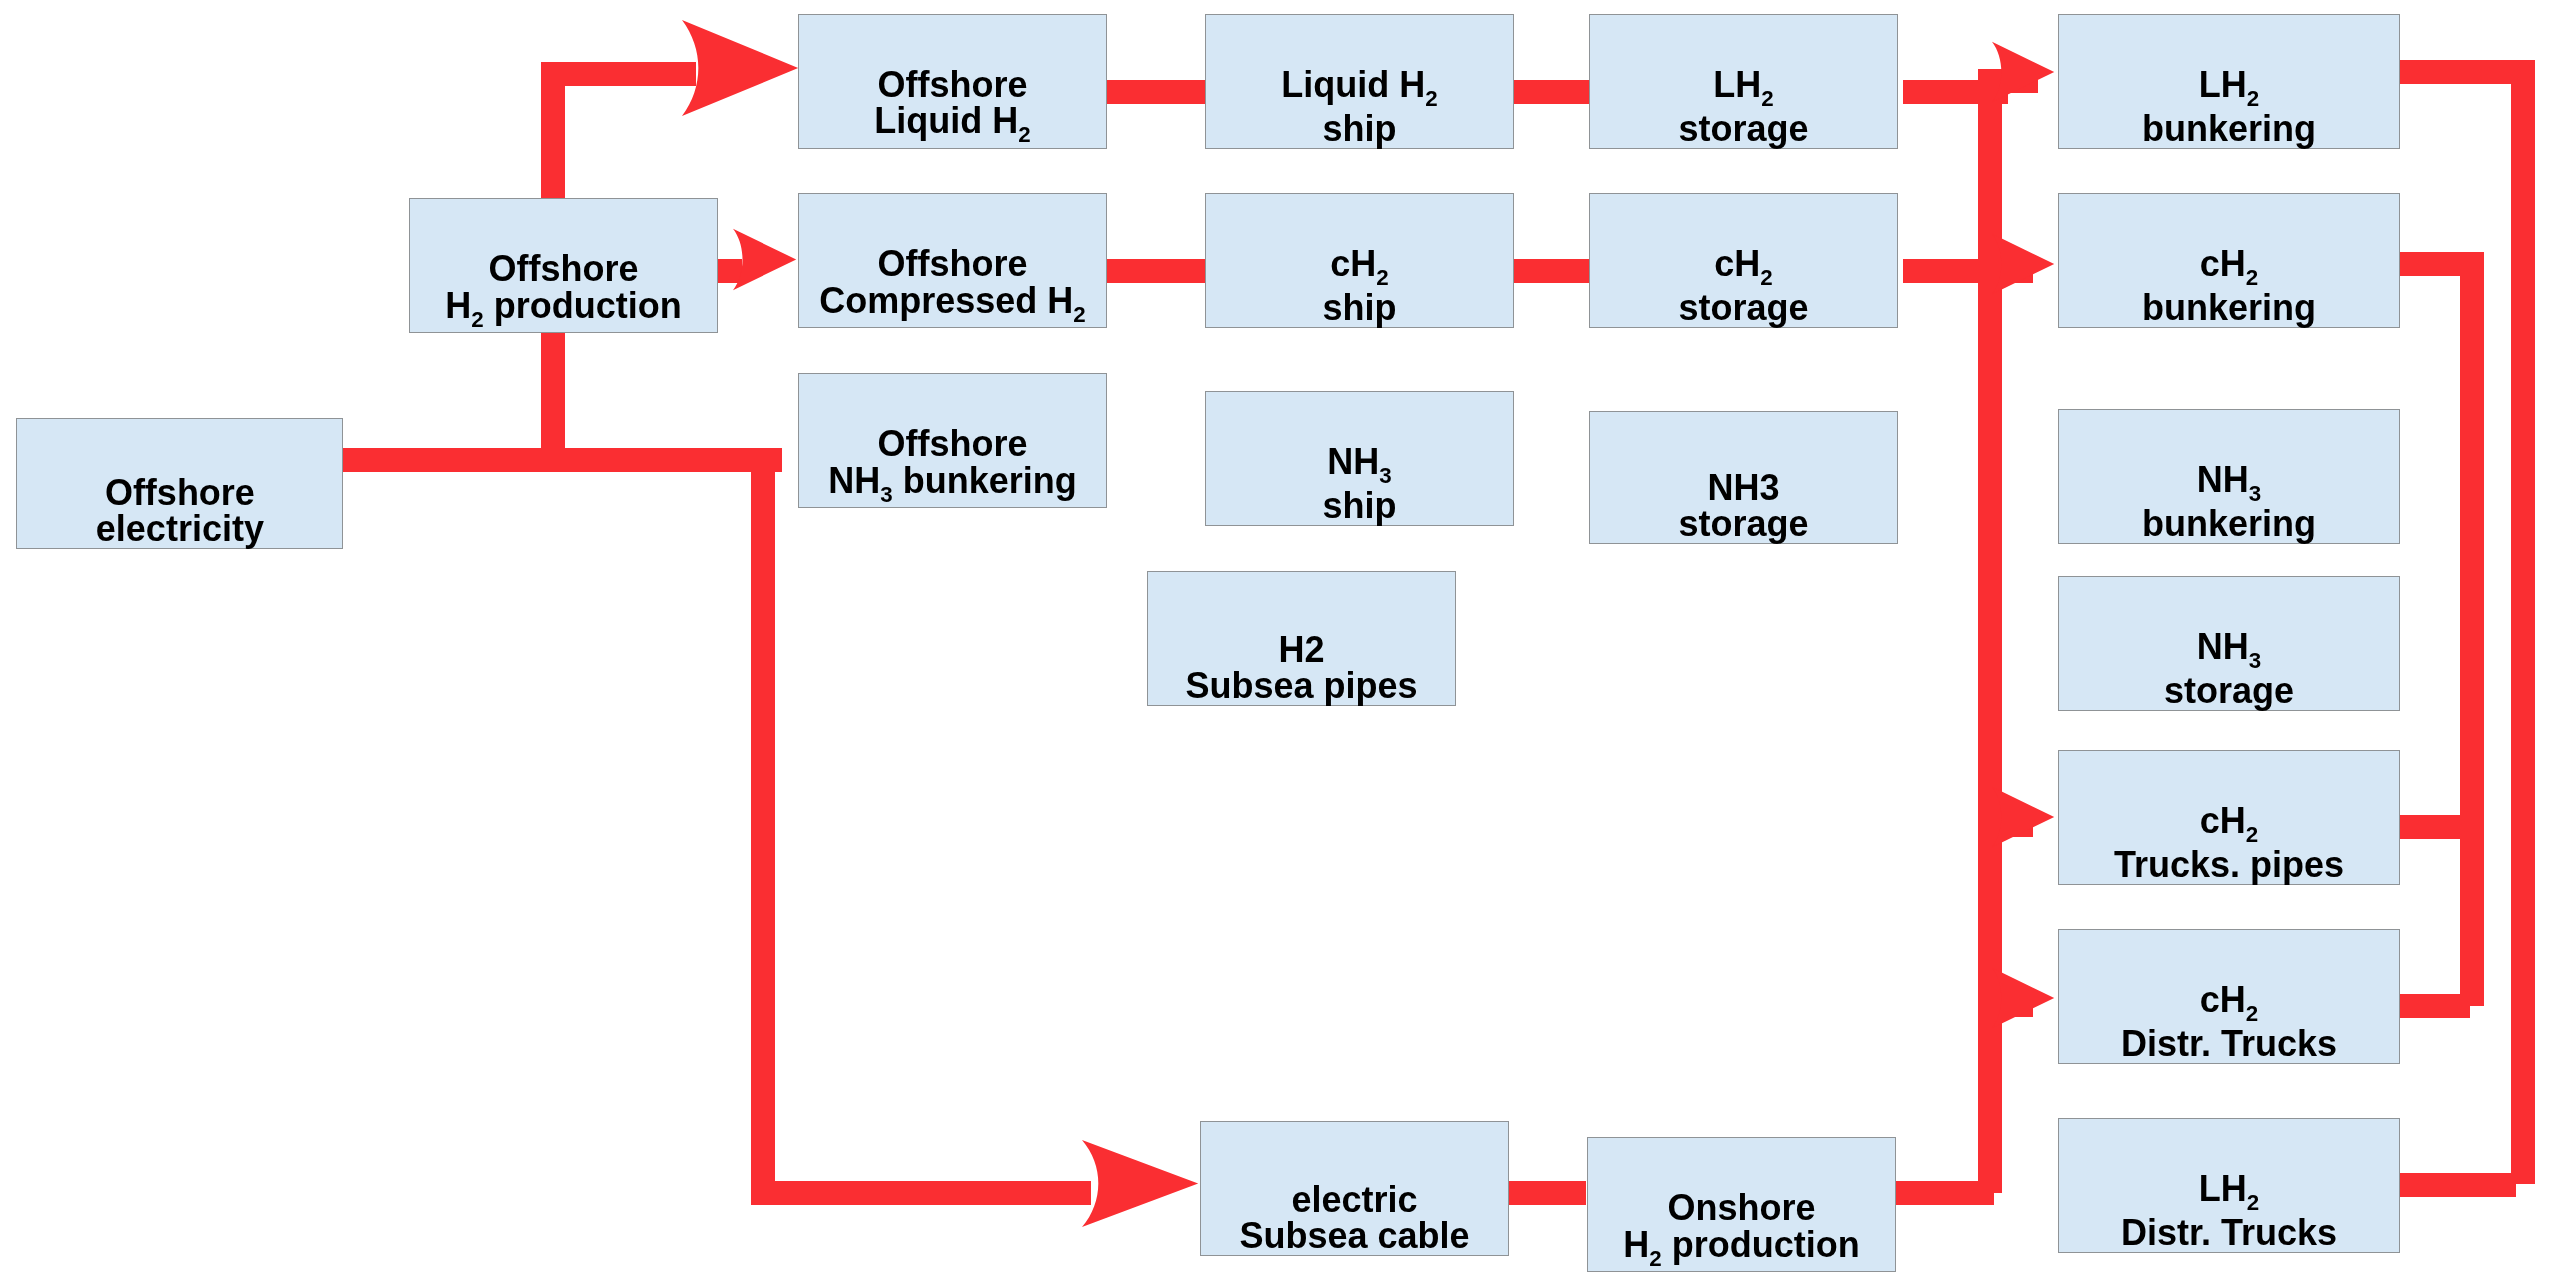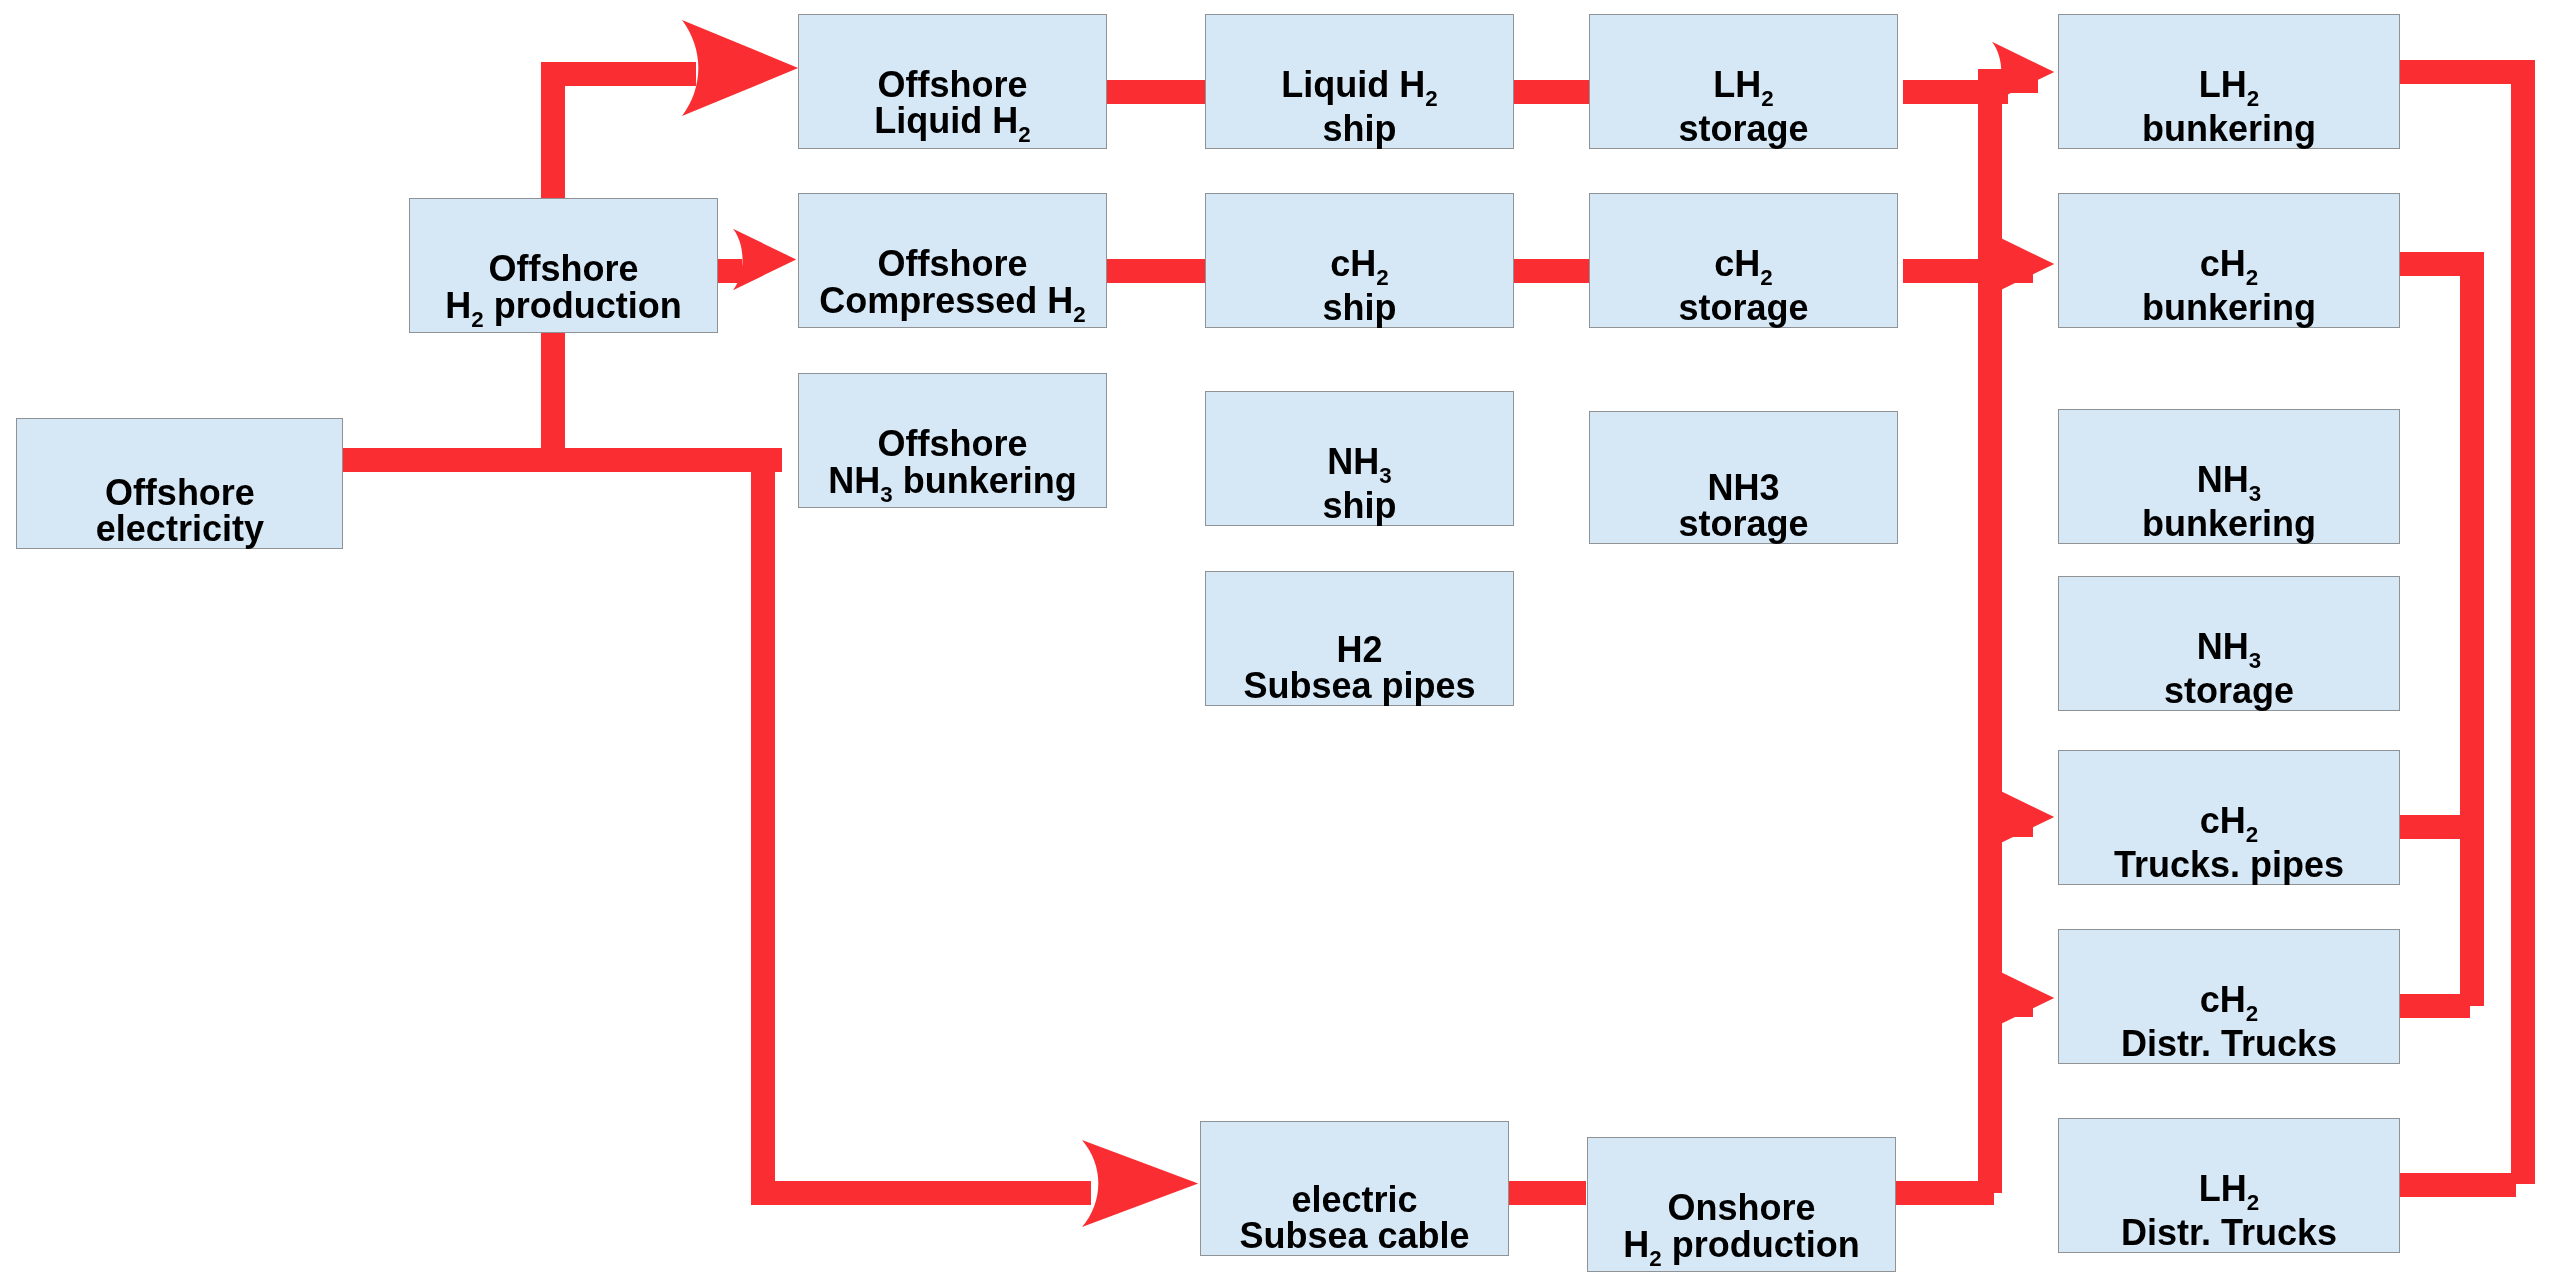--- a/index.html
+++ b/index.html
@@ -173,21 +173,21 @@
   <div class="node" style="left:1205px;top:193px;width:309px;height:135px;">
     <span class="ln"><span>cH</span><sub>2</sub></span>
     <span class="ln">ship</span>
   </div>
 
   <div class="node" style="left:1205px;top:391px;width:309px;height:135px;">
     <span class="ln"><span>NH</span><sub>3</sub></span>
     <span class="ln">ship</span>
   </div>
 
-  <div class="node" style="left:1205px;top:571px;width:309px;height:135px;">
+  <div class="node" style="left:1147px;top:571px;width:309px;height:135px;">
     <span class="ln">H2</span>
     <span class="ln">Subsea pipes</span>
   </div>
 
   <div class="node" style="left:1589px;top:13.6px;width:309px;height:135px;">
     <span class="ln"><span>LH</span><sub>2</sub></span>
     <span class="ln">storage</span>
   </div>
 
   <div class="node" style="left:1589px;top:193px;width:309px;height:135px;">

